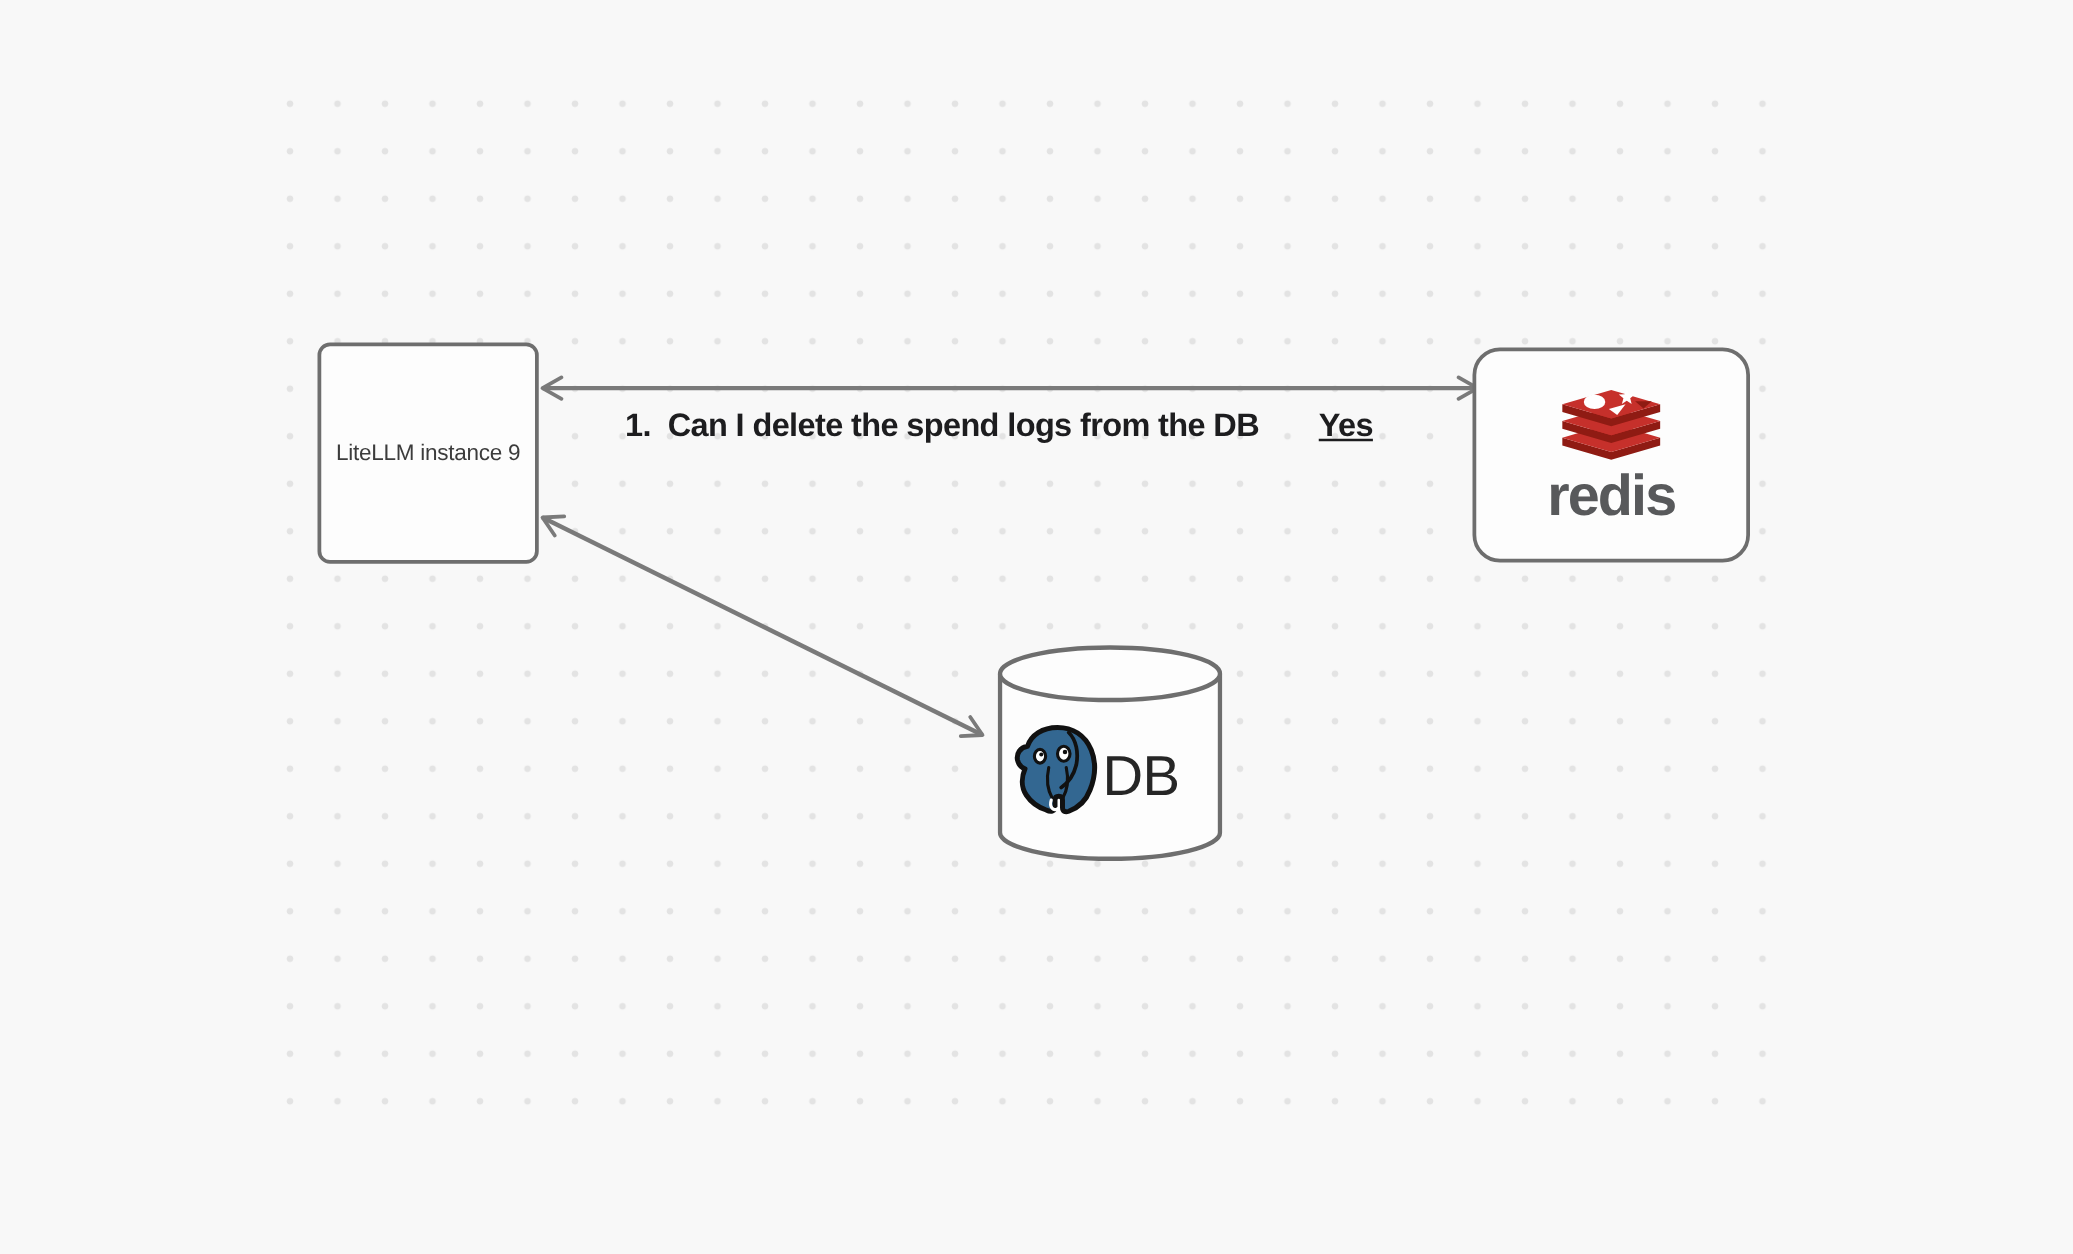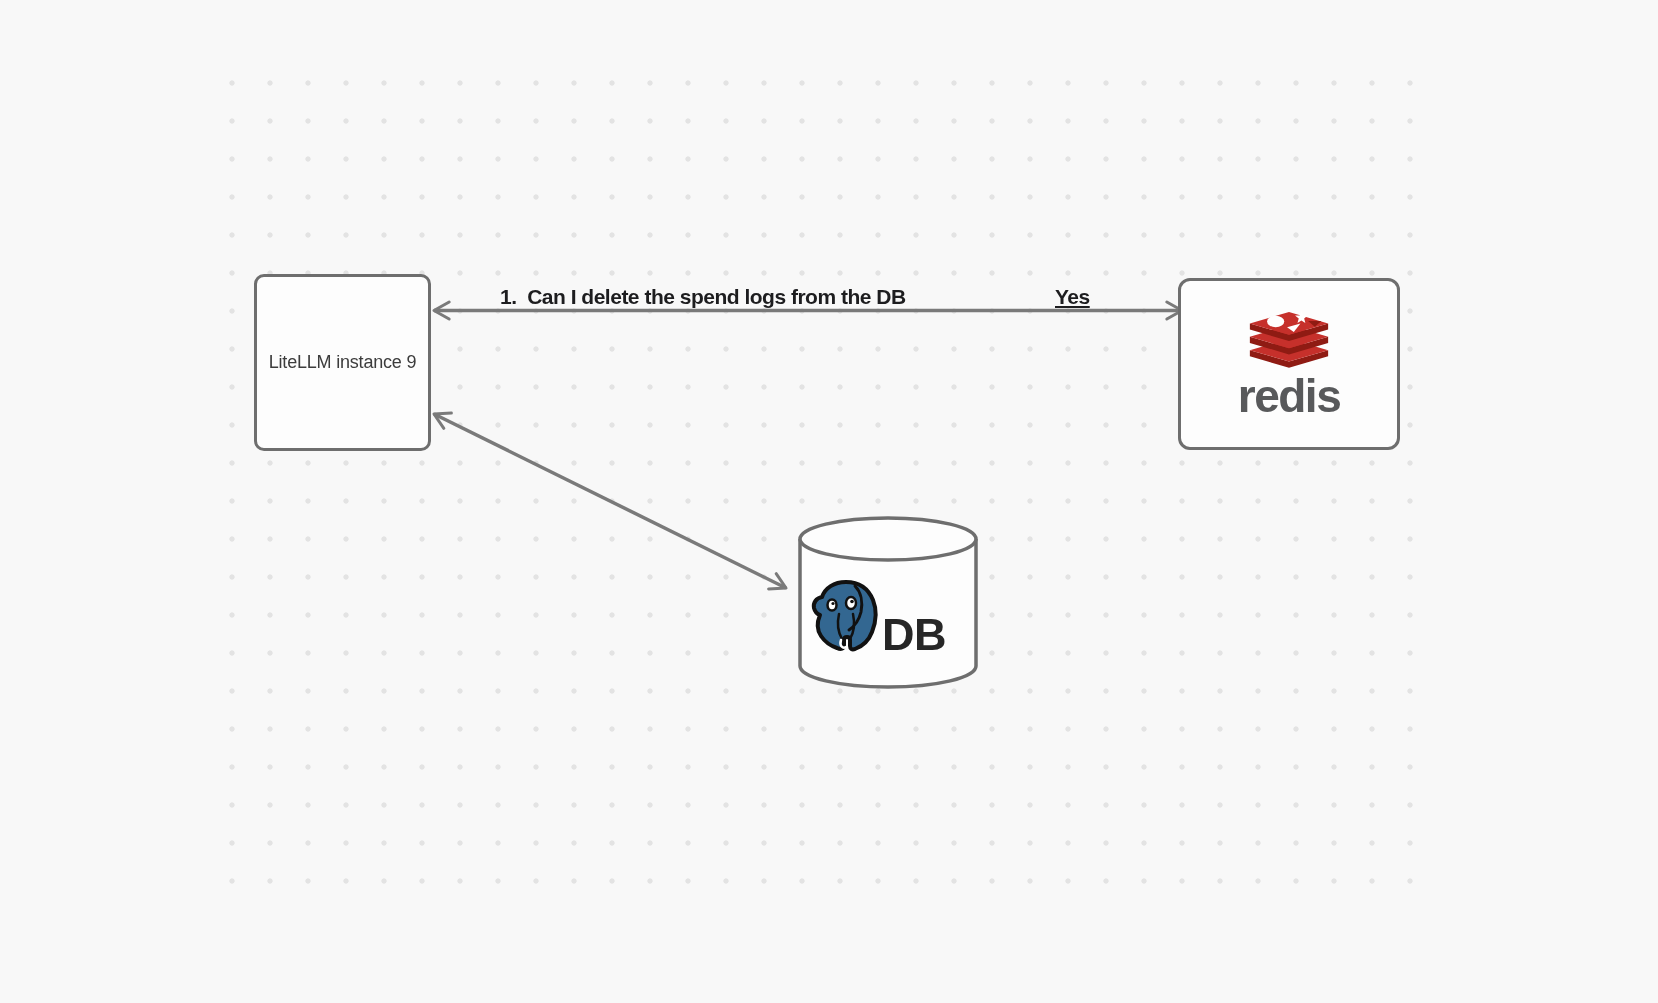--- a/index.html
+++ b/index.html
@@ -26,37 +26,37 @@
     position:absolute;width:177px;height:177px;box-sizing:border-box;
     border:3.5px solid var(--node_border);border-radius:10px;background:var(--node_fill);
     display:flex;align-items:center;justify-content:center;
   }
   .inst span{font-size:18px;color:var(--node_text);letter-spacing:-0.2px;}
   .inst1{left:254px;top:274px;}
   .inst2{left:255px;top:514px;}
   .inst3{left:255px;top:756px;}
   .redis-node{
     position:absolute;left:1178px;top:278px;width:222px;height:172px;box-sizing:border-box;
-    border:3.5px solid var(--node_border);border-radius:12px;background:var(--node_fill);
+    border:3.5px solid var(--node_border);border-radius:22px;background:var(--node_fill);
     display:flex;flex-direction:column;align-items:center;justify-content:center;
   }
   .redis-word{
     font-size:46px;font-weight:bold;color:var(--redis_gray);
     line-height:0.9;letter-spacing:-1.5px;margin-top:2px;
   }
   .db-node{position:absolute;left:798px;top:516px;width:180px;height:175px;}
   .db-node .cyl{position:absolute;left:0;top:0;}
   .db-node .pg{position:absolute;left:13px;top:62px;}
   .db-label{
-    position:absolute;left:84px;top:96px;font-size:45px;font-weight:700;
+    position:absolute;left:84px;top:82px;font-size:45px;font-weight:400;
     color:var(--db_text);line-height:1;letter-spacing:-0.5px;text-align:center;
   }
   .edge-label{
-    position:absolute;font-size:21px;font-weight:bold;color:var(--label_text);
-    white-space:pre;letter-spacing:-0.5px;line-height:1.2;
+    position:absolute;font-size:26px;font-weight:bold;color:var(--label_text);
+    white-space:pre;letter-spacing:-0.5px;line-height:1.2;margin-top:41px;
   }
   .lbl1{left:500px;top:284px;}
   .lbl1-yes{left:1055px;top:284px;text-decoration:underline;}
   .lbl2{left:578px;top:456px;}
 </style>
 </head>
 <body>
 
 <div class="canvas">
 

